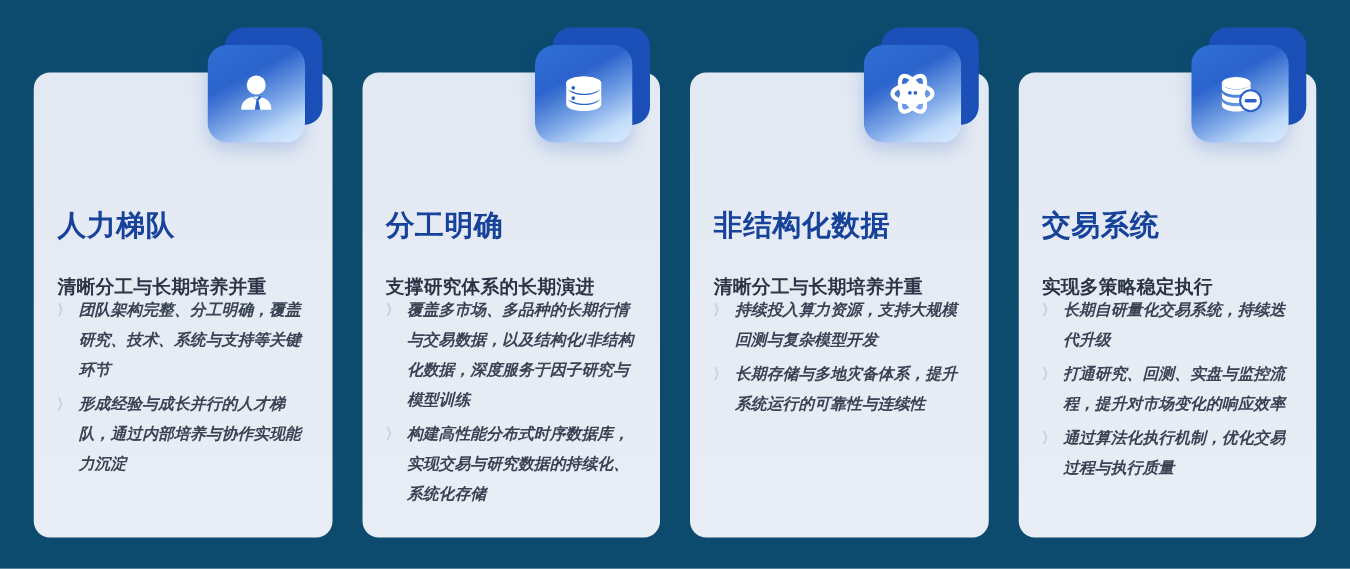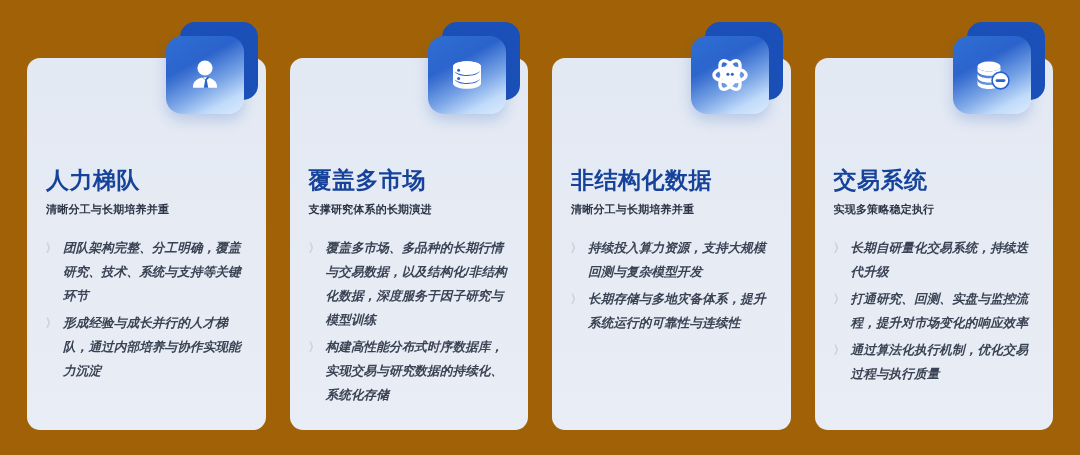--- a/index.html
+++ b/index.html
@@ -11,21 +11,21 @@
     height: 455px;
     background: #ffffff;
     font-family: "Liberation Sans", "DejaVu Sans", sans-serif;
     overflow: hidden;
   }
 
   #board {
     position: relative;
     width: 1080px;
     height: 455px;
-    background: #a16207;
+    background: #0c4a6e;
   }
 
   .cards {
     position: absolute;
     left: 27px;
     top: 58px;
     width: 1026px;
     height: 372px;
     display: flex;
     flex-direction: row;
@@ -94,22 +94,22 @@
     font-size: 23px;
     font-weight: bold;
     color: #16429a;
     letter-spacing: 0.5px;
     line-height: 1.1;
     white-space: nowrap;
   }
   .card-subtitle {
     position: absolute;
     left: 19px;
-    top: 145px;
-    font-size: 11px;
+    top: 163px;
+    font-size: 15px;
     font-weight: bold;
     color: #2c3546;
     letter-spacing: 0.2px;
     line-height: 1.2;
     white-space: nowrap;
   }
 
   .bullets {
     position: absolute;
     left: 19px;
@@ -185,21 +185,21 @@
           <svg width="40" height="40" viewBox="0 0 40 40">
             <path d="M6 11.5c0-3 6.3-5.3 14-5.3s14 2.3 14 5.3v17c0 3-6.3 5.3-14 5.3S6 31.5 6 28.5z" fill="#ffffff"></path>
             <ellipse cx="20" cy="11.5" rx="14" ry="5.3" fill="#ffffff"></ellipse>
             <path d="M7.5 16.4c3.6 2.6 9.3 3.6 12.9 3.6 4.2 0 9.8-1.2 12.6-3.9-1.6 3.2-7 4.9-12.8 4.9-5.6 0-10.9-1.6-12.7-4.6z" fill="#2a62cb"></path>
             <path d="M7.5 24.4c3.6 2.6 9.3 3.6 12.9 3.6 4.2 0 9.8-1.2 12.6-3.9-1.6 3.2-7 4.9-12.8 4.9-5.6 0-10.9-1.6-12.7-4.6z" fill="#2a62cb"></path>
             <circle cx="11.6" cy="15.2" r="1.5" fill="#2a62cb"></circle>
             <circle cx="11.6" cy="23.4" r="1.5" fill="#2a62cb"></circle>
           </svg>
         </div>
       </div>
-      <div class="card-title">覆盖多市场</div>
+      <div class="card-title">分工明确</div>
       <div class="card-subtitle">支撑研究体系的长期演进</div>
       <ul class="bullets">
         <li class="bullet">
           <span class="bullet-marker">》</span>
           <span class="bullet-text">覆盖多市场、多品种的长期行情与交易数据，以及结构化/非结构化数据，深度服务于因子研究与模型训练</span>
         </li>
         <li class="bullet">
           <span class="bullet-marker">》</span>
           <span class="bullet-text">构建高性能分布式时序数据库，实现交易与研究数据的持续化、系统化存储</span>
         </li>

